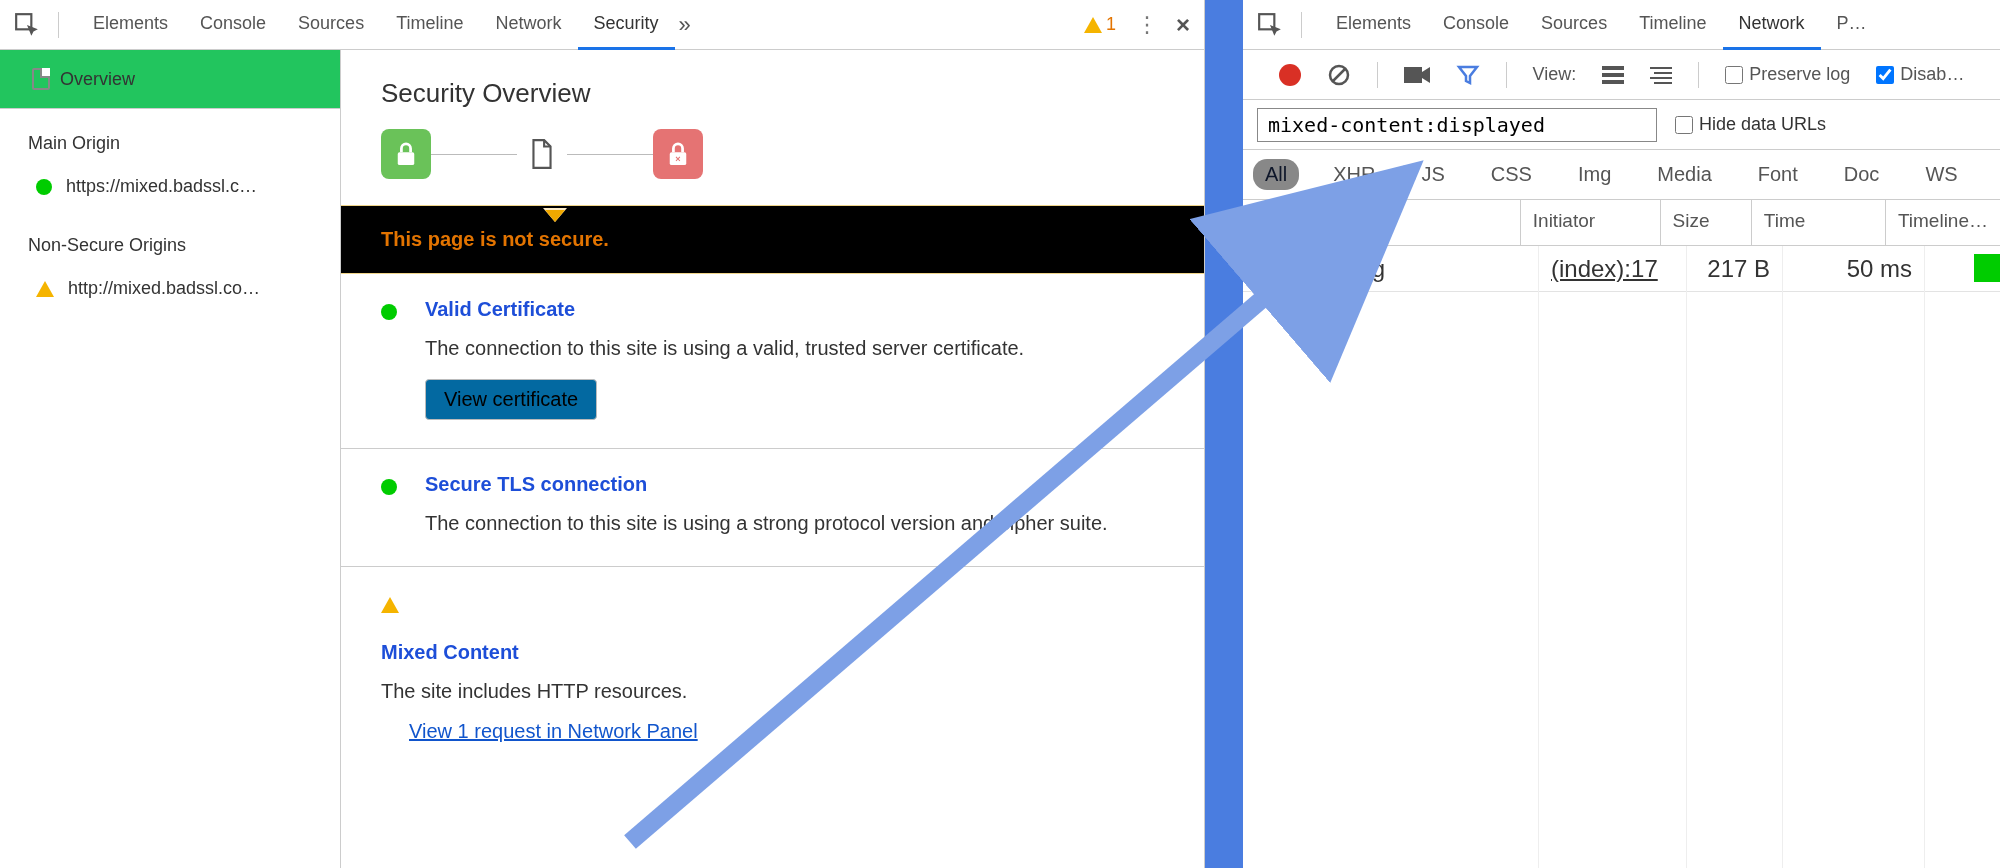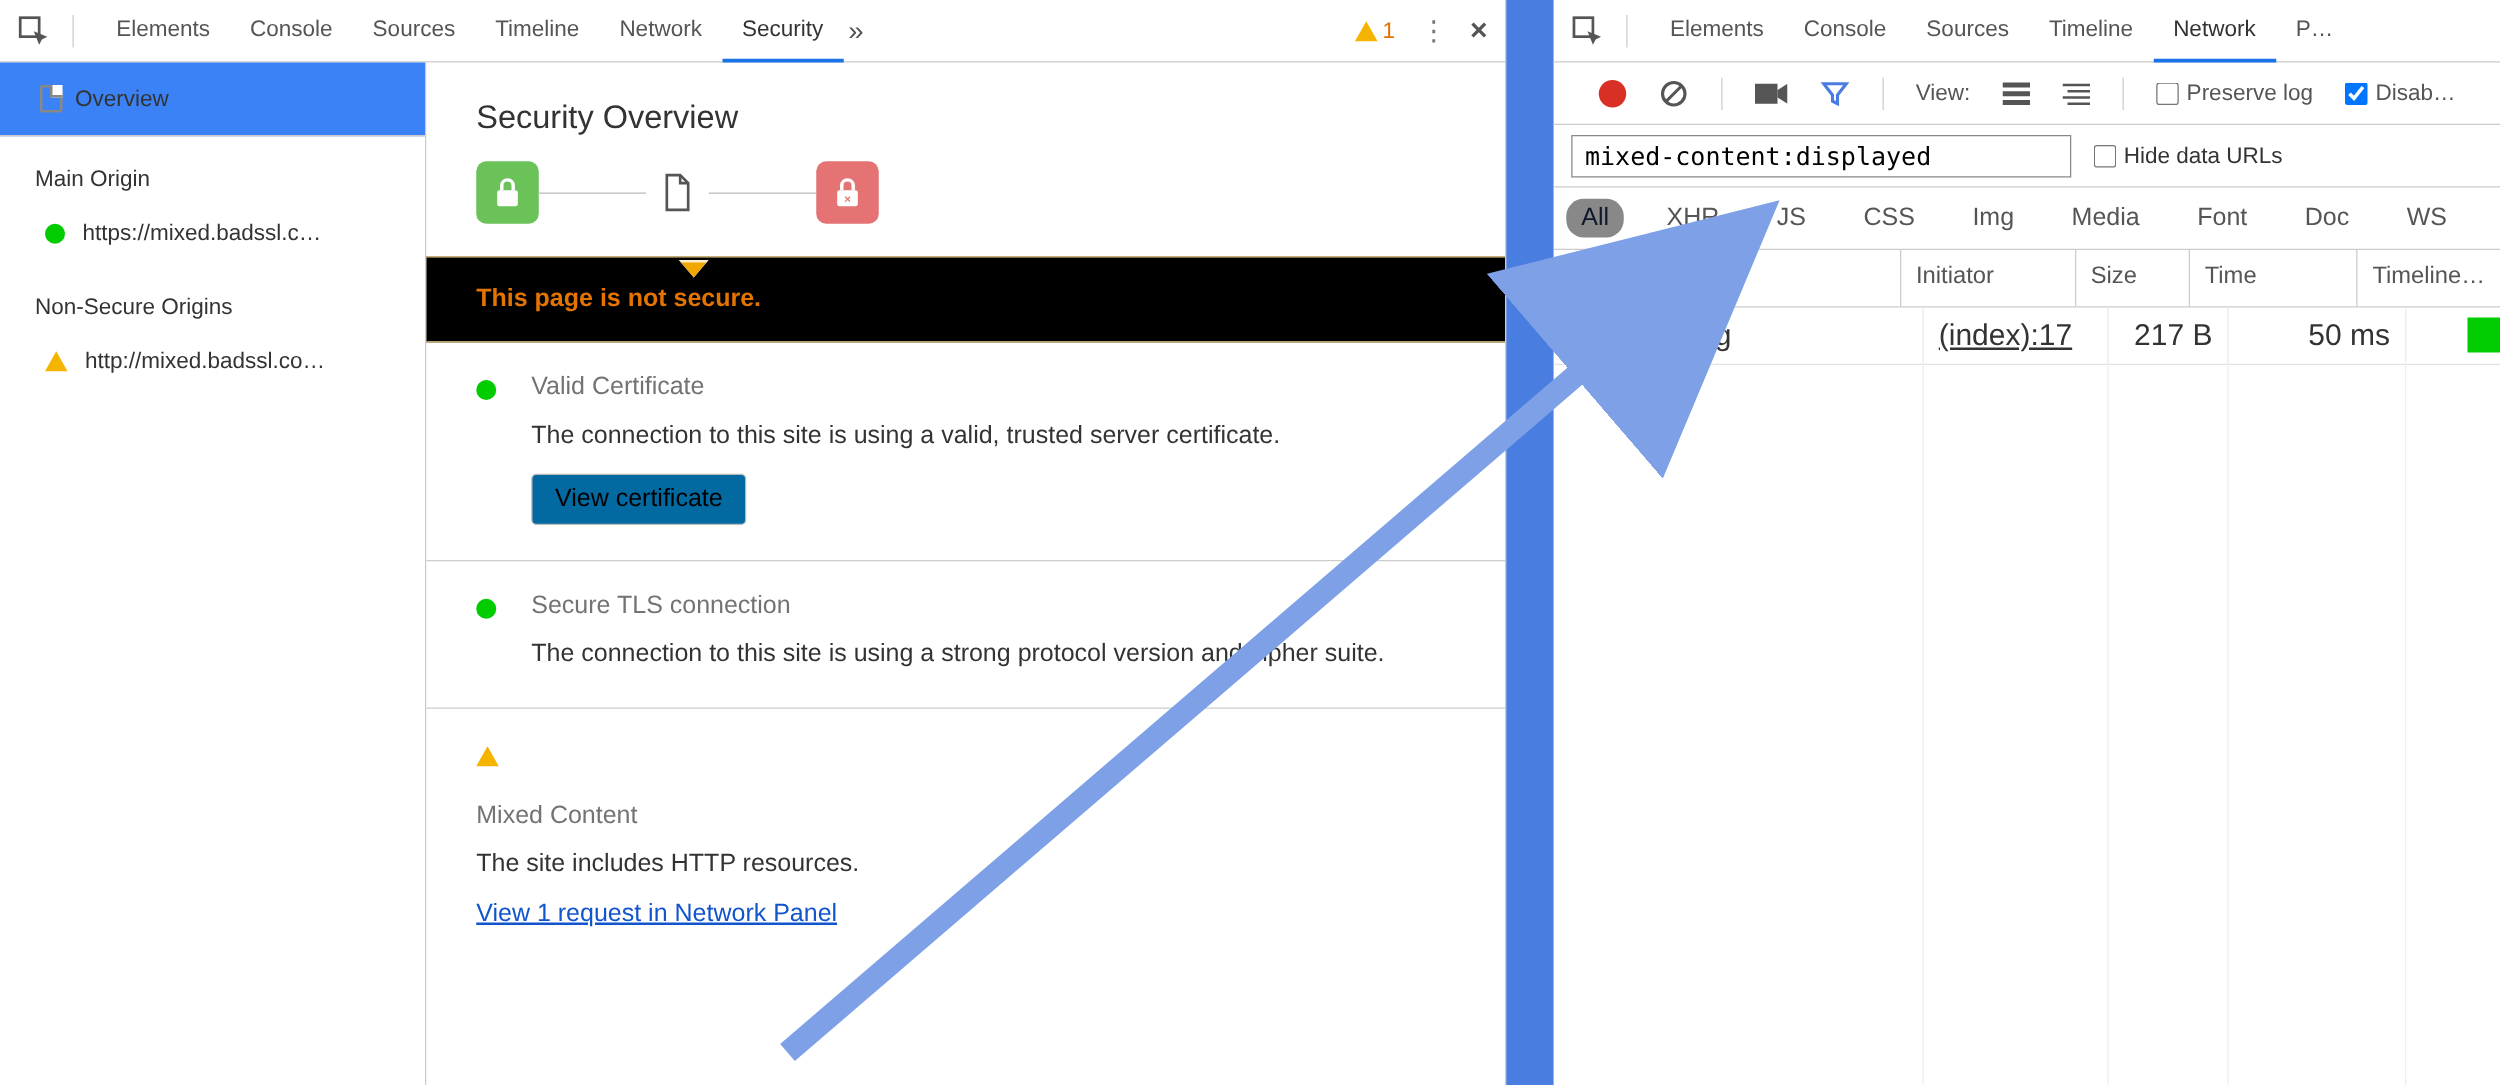--- a/index.html
+++ b/index.html
@@ -16,21 +16,21 @@
 .tab.active { color:#333; border-bottom-color:#1a73e8; }
 .tabbar .overflow { margin-left:4px; font-size:22px; color:#555; }
 .tabbar .right { margin-left:auto; display:flex; align-items:center; gap:20px; color:#777; }
 .warn-badge { display:flex; align-items:center; gap:4px; color:#e37400; font-size:18px; }
 .warn-tri { width:0; height:0; border-left:9px solid transparent; border-right:9px solid transparent; border-bottom:16px solid #f5b400; }
 .kebab { font-size:22px; letter-spacing:-2px; }
 .close-x { font-size:24px; font-weight:bold; color:#555; }
 
 
 #sec-sidebar { position:absolute; left:0; top:50px; width:341px; bottom:0; border-right:1px solid #ccc; }
-.ov-item { display:flex; align-items:center; gap:10px; padding:18px 32px; background:#3b82f6; border-bottom:1px solid #ccc; }
+.ov-item { display:flex; align-items:center; gap:10px; padding:18px 32px; background:#22c55e; border-bottom:1px solid #ccc; }
 .file-icon { width:18px; height:22px; border:2px solid #888; border-radius:2px 6px 2px 2px; position:relative; }
 .file-icon:before { content:""; position:absolute; right:-2px; top:-2px; width:8px; height:8px; background:#fff; border-left:2px solid #888; border-bottom:2px solid #888; }
 .sec-group { padding:24px 28px 8px; color:#333; }
 .origin-row { display:flex; align-items:center; gap:14px; padding:14px 36px; white-space:nowrap; overflow:hidden; }
 .dot { width:16px; height:16px; border-radius:50%; flex:0 0 auto; }
 .dot.green { background:#0c0; }
 .tri { width:0; height:0; border-left:9px solid transparent; border-right:9px solid transparent; border-bottom:16px solid #f5b400; flex:0 0 auto; }
 
 
 #sec-main { position:absolute; left:341px; top:50px; right:0; bottom:0; overflow:hidden; }
@@ -44,24 +44,24 @@
 .lock-svg { width:22px; height:26px; }
 
 .arrow-down { position:absolute; left:545px; top:210px; width:0;height:0;border-left:10px solid transparent;border-right:10px solid transparent;border-top:12px solid #f0a800; z-index:2;}
 .arrow-down2{ position:absolute; left:545px; top:208px; width:0;height:0;border-left:12px solid transparent;border-right:12px solid transparent;border-top:14px solid #fdecc8; z-index:1; margin-left:-2px;}
 
 .banner { margin-top:26px; background:#000000; border-top:1px solid #f0d58a; border-bottom:1px solid #f0d58a; padding:22px 40px; color:#e37400; font-size:20px; font-weight:600; }
 
 .sec-block { border-bottom:1px solid #ccc; padding:24px 40px 28px 40px; display:flex; gap:28px; }
 .sec-block:last-child { border-bottom:none;flex-direction:column; }
 .sec-block .ind { flex:0 0 auto; margin-top:6px; }
-.sec-block h4 { font-size:20px; font-weight:400; color:#737373; margin-bottom:12px; }
+.sec-block h4 { font-size:20px; font-weight:700; color:#1d4ed8; margin-bottom:12px; }
 .sec-block p { font-size:20px; color:#333; line-height:1.5; max-width:740px; }
 .sec-block button { margin-top:16px; padding:8px 18px; font-size:20px; background:#0369a1; border:1px solid #bbb; border-radius:4px; cursor:pointer; }
-.link { color:#1155cc; text-decoration:underline; cursor:pointer; display:inline-block; margin-top:14px; font-size:20px; }
+.link { color:#1155cc; text-decoration:underline; cursor:pointer; display:inline-block; margin-top:14px; font-size:20px;margin-left:28px; }
 
 
 #bluebar { position:absolute; left:1205px; top:0; width:38px; height:868px; background:#4a7de0; }
 
 
 #right-panel { position:absolute; left:1243px; top:0; right:0; height:868px; background:#fff; }
 
 
 .net-toolbar { height:50px; border-bottom:1px solid #ccc; display:flex; align-items:center; padding:0 14px; gap:26px; color:#555;justify-content:center; }
 .rec-dot { width:22px; height:22px; border-radius:50%; background:#d93025; }

